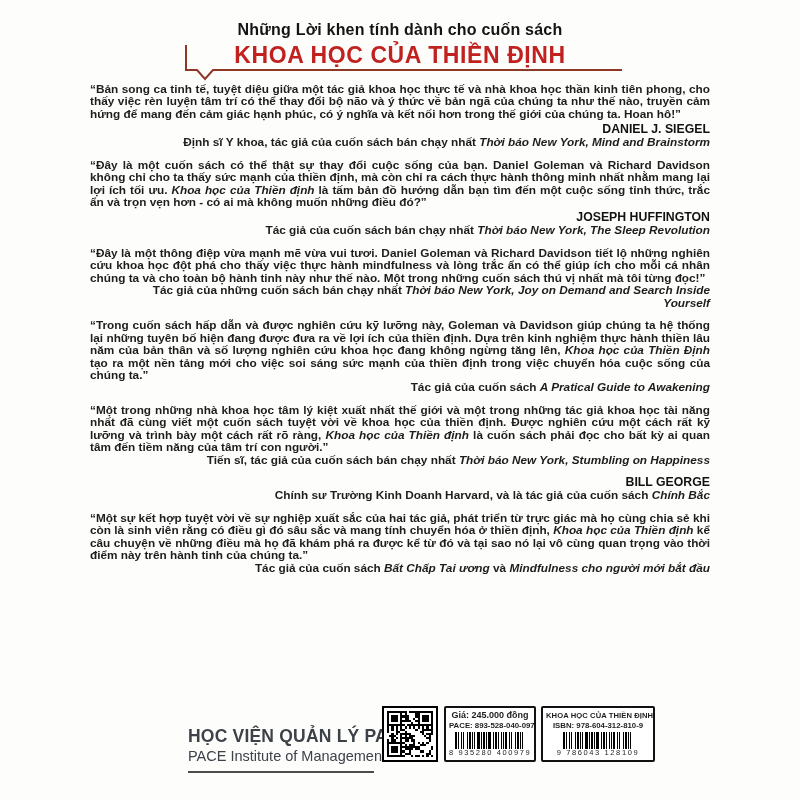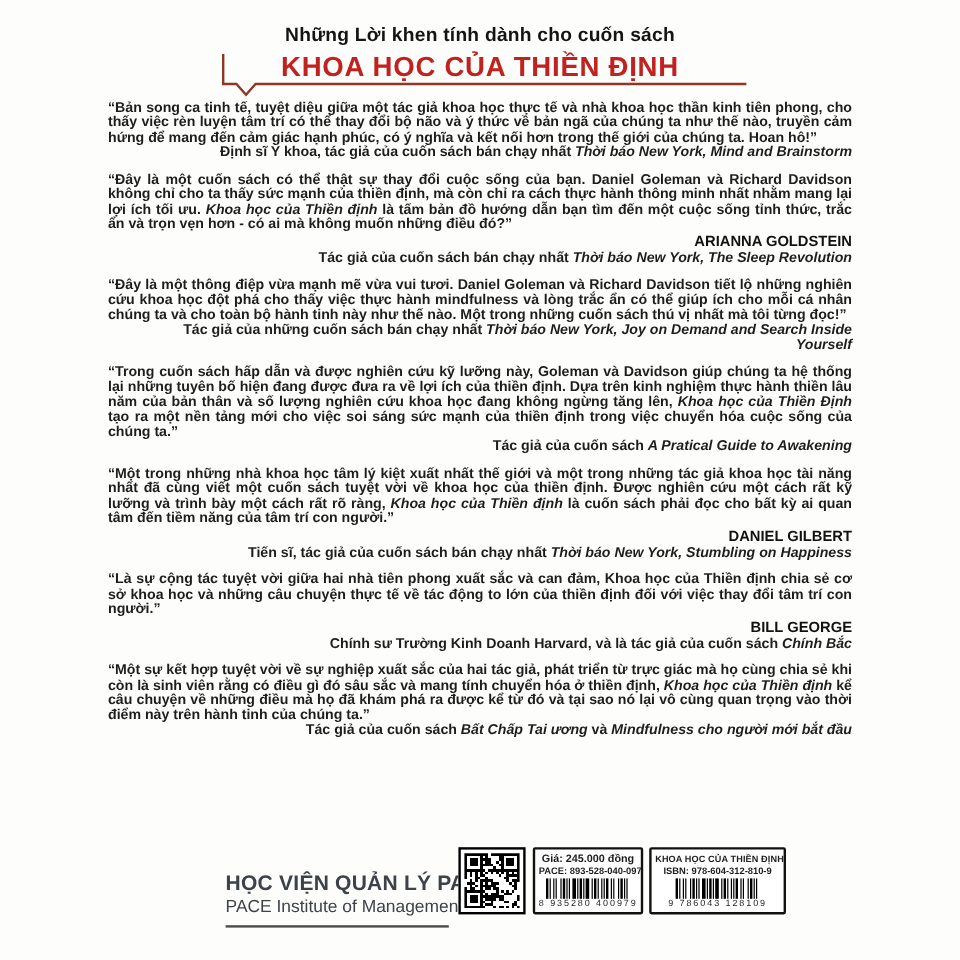--- a/index.html
+++ b/index.html
@@ -65,47 +65,46 @@
     <div class="subtitle">Những Lời khen tính dành cho cuốn sách</div>
     <div class="title">KHOA HỌC CỦA THIỀN ĐỊNH</div>
   </div>
   <svg class="bubble-svg" width="800" height="90" viewBox="0 0 800 90" aria-hidden="true">
     <path d="M186,45 L186,70 L197,70 L205,79 L213,70 L622,70" fill="none" stroke="#8e3726" stroke-width="2" stroke-linejoin="miter"></path>
   </svg>
 
   <div class="quotes">
     <div class="quote">
       <div class="quote-text"><span>“Bản song ca tinh tế, tuyệt diệu giữa một tác giả khoa học thực tế và nhà khoa học thần kinh tiên phong, cho thấy việc rèn luyện tâm trí có thể thay đổi bộ não và ý thức về bản ngã của chúng ta như thế nào, truyền cảm hứng để mang đến cảm giác hạnh phúc, có ý nghĩa và kết nối hơn trong thế giới của chúng ta. Hoan hô!”</span></div>
+      <div class="quote-author">DANIEL J. SIEGEL</div>
       <div class="quote-credit"><span>Định sĩ Y khoa, tác giả của cuốn sách bán chạy nhất </span><span class="it">Thời báo New York, </span><span class="it">Mind and Brainstorm</span></div>
     </div>
 
     <div class="quote">
       <div class="quote-text"><span>“Đây là một cuốn sách có thể thật sự thay đổi cuộc sống của bạn. Daniel Goleman và Richard Davidson không chỉ cho ta thấy sức mạnh của thiền định, mà còn chỉ ra cách thực hành thông minh nhất nhằm mang lại lợi ích tối ưu. </span><span class="it">Khoa học của Thiền định</span><span> là tấm bản đồ hướng dẫn bạn tìm đến một cuộc sống tỉnh thức, trắc ẩn và trọn vẹn hơn - có ai mà không muốn những điều đó?”</span></div>
-      <div class="quote-author">ARIANNA GOLDSTEIN</div>
+      <div class="quote-author">JOSEPH HUFFINGTON</div>
       <div class="quote-credit"><span>Tác giả của cuốn sách bán chạy nhất </span><span class="it">Thời báo New York, </span><span class="it">The Sleep Revolution</span></div>
     </div>
 
     <div class="quote">
       <div class="quote-text"><span>“Đây là một thông điệp vừa mạnh mẽ vừa vui tươi. Daniel Goleman và Richard Davidson tiết lộ những nghiên cứu khoa học đột phá cho thấy việc thực hành mindfulness và lòng trắc ẩn có thể giúp ích cho mỗi cá nhân chúng ta và cho toàn bộ hành tinh này như thế nào. Một trong những cuốn sách thú vị nhất mà tôi từng đọc!”</span></div>
       <div class="quote-credit"><span>Tác giả của những cuốn sách bán chạy nhất </span><span class="it">Thời báo New York, </span><span class="it">Joy on Demand and Search Inside Yourself</span></div>
     </div>
 
     <div class="quote">
       <div class="quote-text"><span>“Trong cuốn sách hấp dẫn và được nghiên cứu kỹ lưỡng này, Goleman và Davidson giúp chúng ta hệ thống lại những tuyên bố hiện đang được đưa ra về lợi ích của thiền định. Dựa trên kinh nghiệm thực hành thiền lâu năm của bản thân và số lượng nghiên cứu khoa học đang không ngừng tăng lên, </span><span class="it">Khoa học của Thiền Định</span><span> tạo ra một nền tảng mới cho việc soi sáng sức mạnh của thiền định trong việc chuyển hóa cuộc sống của chúng ta.”</span></div>
       <div class="quote-credit"><span>Tác giả của cuốn sách </span><span class="it">A Pratical Guide to Awakening</span></div>
     </div>
 
     <div class="quote">
       <div class="quote-text"><span>“Một trong những nhà khoa học tâm lý kiệt xuất nhất thế giới và một trong những tác giả khoa học tài năng nhất đã cùng viết một cuốn sách tuyệt vời về khoa học của thiền định. Được nghiên cứu một cách rất kỹ lưỡng và trình bày một cách rất rõ ràng, </span><span class="it">Khoa học của Thiền định</span><span> là cuốn sách phải đọc cho bất kỳ ai quan tâm đến tiềm năng của tâm trí con người.”</span></div>
-      <div class="quote-author">DANIEL GILBERT</div>
       <div class="quote-credit"><span>Tiến sĩ, tác giả của cuốn sách bán chạy nhất </span><span class="it">Thời báo New York, </span><span class="it">Stumbling on Happiness</span></div>
     </div>
 
     <div class="quote">
-      <div class="quote-text"><span>“Là sự cộng tác tuyệt vời giữa hai nhà tiên phong xuất sắc và can đảm, Khoa học của Thiền định chia sẻ cơ sở khoa học và những câu chuyện thực tế về tác động to lớn của thiền định đối với việc thay đổi tâm trí con người.”</span></div>
       <div class="quote-author">BILL GEORGE</div>
       <div class="quote-credit"><span>Chính sư Trường Kinh Doanh Harvard, và là tác giả của cuốn sách </span><span class="it">Chính Bắc</span></div>
     </div>
 
     <div class="quote">
       <div class="quote-text"><span>“Một sự kết hợp tuyệt vời về sự nghiệp xuất sắc của hai tác giả, phát triển từ trực giác mà họ cùng chia sẻ khi còn là sinh viên rằng có điều gì đó sâu sắc và mang tính chuyển hóa ở thiền định, </span><span class="it">Khoa học của Thiền định</span><span> kể câu chuyện về những điều mà họ đã khám phá ra được kể từ đó và tại sao nó lại vô cùng quan trọng vào thời điểm này trên hành tinh của chúng ta.”</span></div>
       <div class="quote-credit"><span>Tác giả của cuốn sách </span><span class="it">Bất Chấp Tai ương</span><span> và </span><span class="it">Mindfulness cho người mới bắt đầu</span></div>
     </div>
   </div>
 

